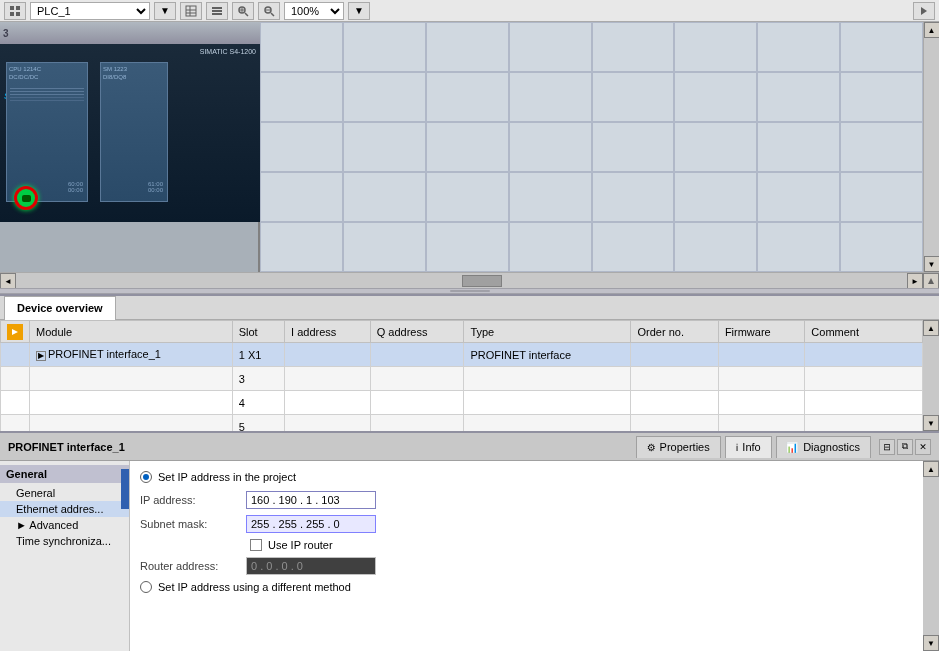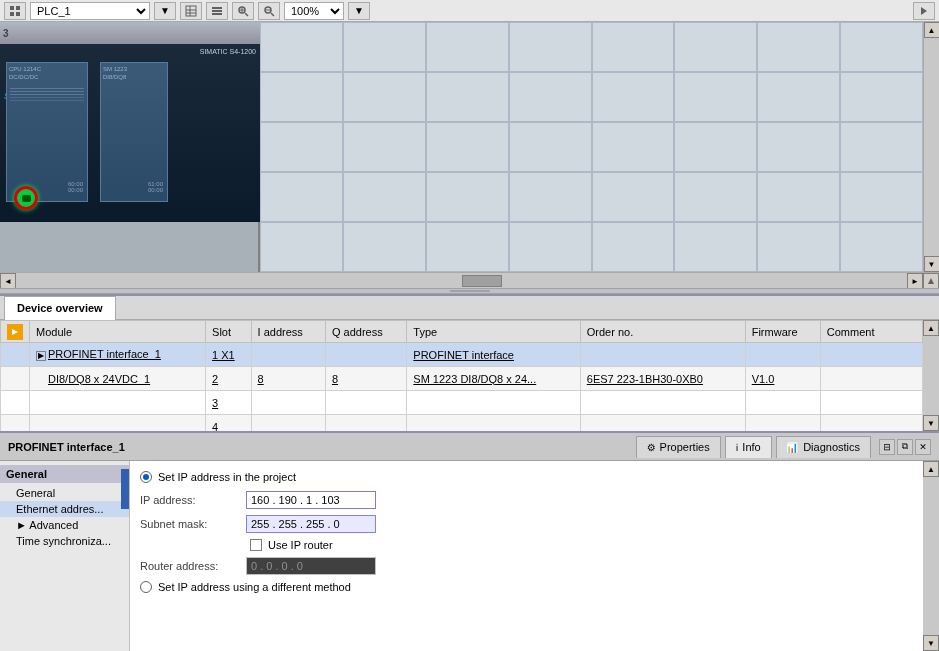--- a/index.html
+++ b/index.html
@@ -191,21 +191,20 @@
       font-weight: normal;
       height: 22px;
       white-space: nowrap;
     }
 
     .device-table td {
       border: 1px solid #d0d0d0;
       padding: 2px 6px;
       height: 24px;
       white-space: nowrap;
-      text-decoration: underline;
     }
 
     .device-table tr:nth-child(even) td {
       background: #f5f5f5;
     }
 
     .device-table tr.selected td {
       background: #c8d8f0;
     }
 
@@ -599,31 +598,20 @@
                 <td>1 X1</td>
                 <td></td>
                 <td></td>
                 <td>PROFINET interface</td>
                 <td></td>
                 <td></td>
                 <td style="min-width: 80px;"></td>
               </tr>
               <tr>
                 <td style="width: 22px;"></td>
-                <td><span style="display: inline-block; width: 12px;"></span>DI8/DQ8 x 24VDC_1</td>
-                <td>2</td>
-                <td>8</td>
-                <td>8</td>
-                <td>SM 1223 DI8/DQ8 x 24...</td>
-                <td>6ES7 223-1BH30-0XB0</td>
-                <td>V1.0</td>
-                <td style="min-width: 80px;"></td>
-              </tr>
-              <tr>
-                <td style="width: 22px;"></td>
                 <td><span style="display: inline-block; width: 12px;"></span></td>
                 <td>3</td>
                 <td></td>
                 <td></td>
                 <td></td>
                 <td></td>
                 <td></td>
                 <td style="min-width: 80px;"></td>
               </tr>
               <tr>

